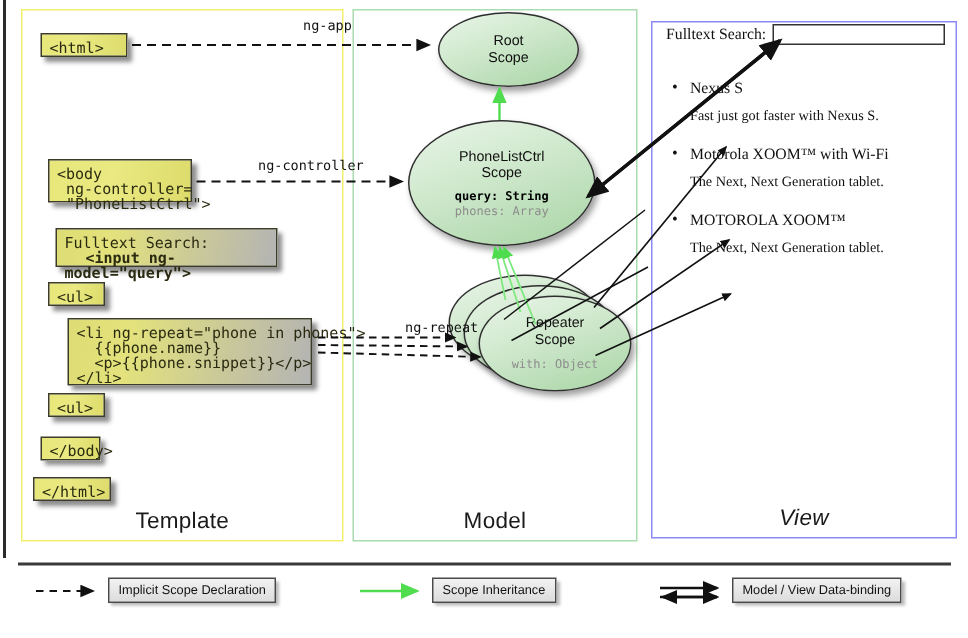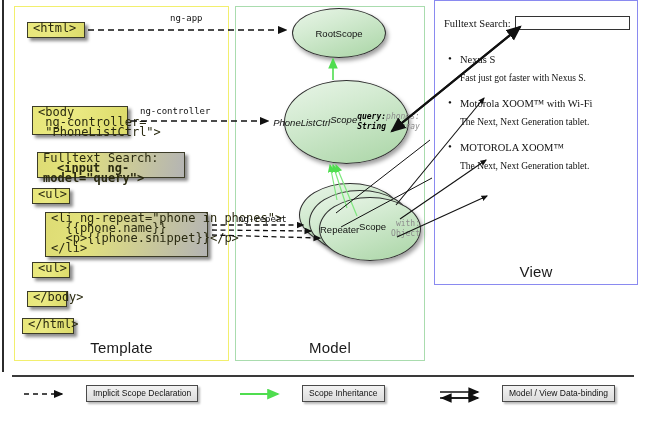--- a/index.html
+++ b/index.html
@@ -33,59 +33,60 @@
   
   .column {
     position: absolute;
     background: #ffffff;
     box-sizing: border-box;
     border-width: 1px;
     border-style: solid;
   }
   .col-template { left: 14px;  top: 6px; width: 215px; height: 355px; border-color: #f2ef6e; }
   .col-model    { left: 235px; top: 6px; width: 190px; height: 355px; border-color: #a9dcae; }
-  .col-view     { left: 434px; top: 0; width: 204px; height: 285px; border-color: #8a8af0; }
+  .col-view     { left: 434px; top: 14px; width: 204px; height: 345px; border-color: #8a8af0; font-style: italic; }
 
   .col-label {
     position: absolute;
     bottom: 4px;
     left: 0; right: 0;
     text-align: center;
     font-size: 15px;
     color: #1a1a1a;
     letter-spacing: .2px;
   }
 
   
   .code-box {
     position: absolute;
     box-sizing: border-box;
     border: 1px solid #3c3c28;
     background: linear-gradient(100deg, #e8e77a 0%, #eae982 45%, #dcdb6a 100%);
     box-shadow: 3px 3px 3px rgba(0,0,0,.45);
     font-family: "DejaVu Sans Mono", "Liberation Mono", monospace;
-    font-size: 12px;
+    font-size: 10px;
     line-height: 10px;
     color: #2a2a10;
-    padding: 0 5px;
+    padding: 5px 5px;
     white-space: pre;
     z-index: 25;
   }
   .code-box.gradgray {
     background: linear-gradient(100deg, #dedc74 0%, #e3e27c 25%, #c9c89a 65%, #b4b4b4 100%);
   }
 
   
   .ellipse {
     position: absolute;
     border-radius: 50%;
     border: 1px solid #2f2f2f;
     background: linear-gradient(160deg, #e9f5e8 0%, #d4ebd2 35%, #a9d5a5 100%);
     box-shadow: 2px 3px 4px rgba(0,0,0,.38);
     display: flex;
+    flex-direction: column;
     align-items: center;
     justify-content: center;
     text-align: right;
     z-index: 20;
   }
   .ellipse .title {
     font-size: 9.5px;
     line-height: 11px;
     color: #111;
   }
@@ -150,20 +151,21 @@
   }
 
   
   .wire-label {
     position: absolute;
     font-family: "DejaVu Sans Mono", "Liberation Mono", monospace;
     font-size: 9px;
     color: #111;
     z-index: 45;
     background: transparent;
+    margin-left: 32px;
   }
 
   
   .legend-rule {
     position: absolute;
     left: 12px;
     top: 375px;
     width: 622px;
     height: 2px;
     background: #3a3a3a;
@@ -173,21 +175,21 @@
     position: absolute;
     left: 0; top: 383px;
     width: 645px;
     height: 30px;
     z-index: 30;
   }
   .legend-item {
     position: absolute;
     display: flex;
     align-items: center;
-    gap: 16px;
+    gap: 2px;
   }
   .legend-item .swatch { width: 48px; height: 14px; position: relative; }
   .legend-chip {
     box-sizing: border-box;
     border: 1px solid #4a4a4a;
     background: linear-gradient(#f2f2f2, #dcdcdc);
     box-shadow: 2px 2px 2px rgba(0,0,0,.28);
     font-size: 8.5px;
     color: #111;
     padding: 2px 6px;
@@ -243,21 +245,21 @@
 
   <div class="code-box" style="left:27px; top:291px; width:40px;  height:16px;">&lt;/body&gt;</div>
 
   <div class="code-box" style="left:22px; top:318px; width:52px;  height:16px;">&lt;/html&gt;</div>
 
   <div class="ellipse" style="left:292px; top:8px; width:92px; height:48px;">
     <div class="title">Root</div>
     <div class="title">Scope</div>
   </div>
 
-  <div class="ellipse" style="left:284px; top:80px; width:123px; height:82px;font-style:italic;">
+  <div class="ellipse" style="left:272px; top:80px; width:123px; height:82px;">
     <div class="title">PhoneListCtrl</div>
     <div class="title" style="margin-bottom:5px;">Scope</div>
     <div class="prop prop-strong">query: String</div>
     <div class="prop prop-dim">phones: Array</div>
   </div>
 
   <div class="ellipse ghost" style="left:299px; top:183px; width:100px; height:62px;"></div>
   <div class="ellipse ghost" style="left:309px; top:190px; width:100px; height:62px;"></div>
 
   <div class="ellipse" style="left:319px; top:197px; width:100px; height:62px;">

